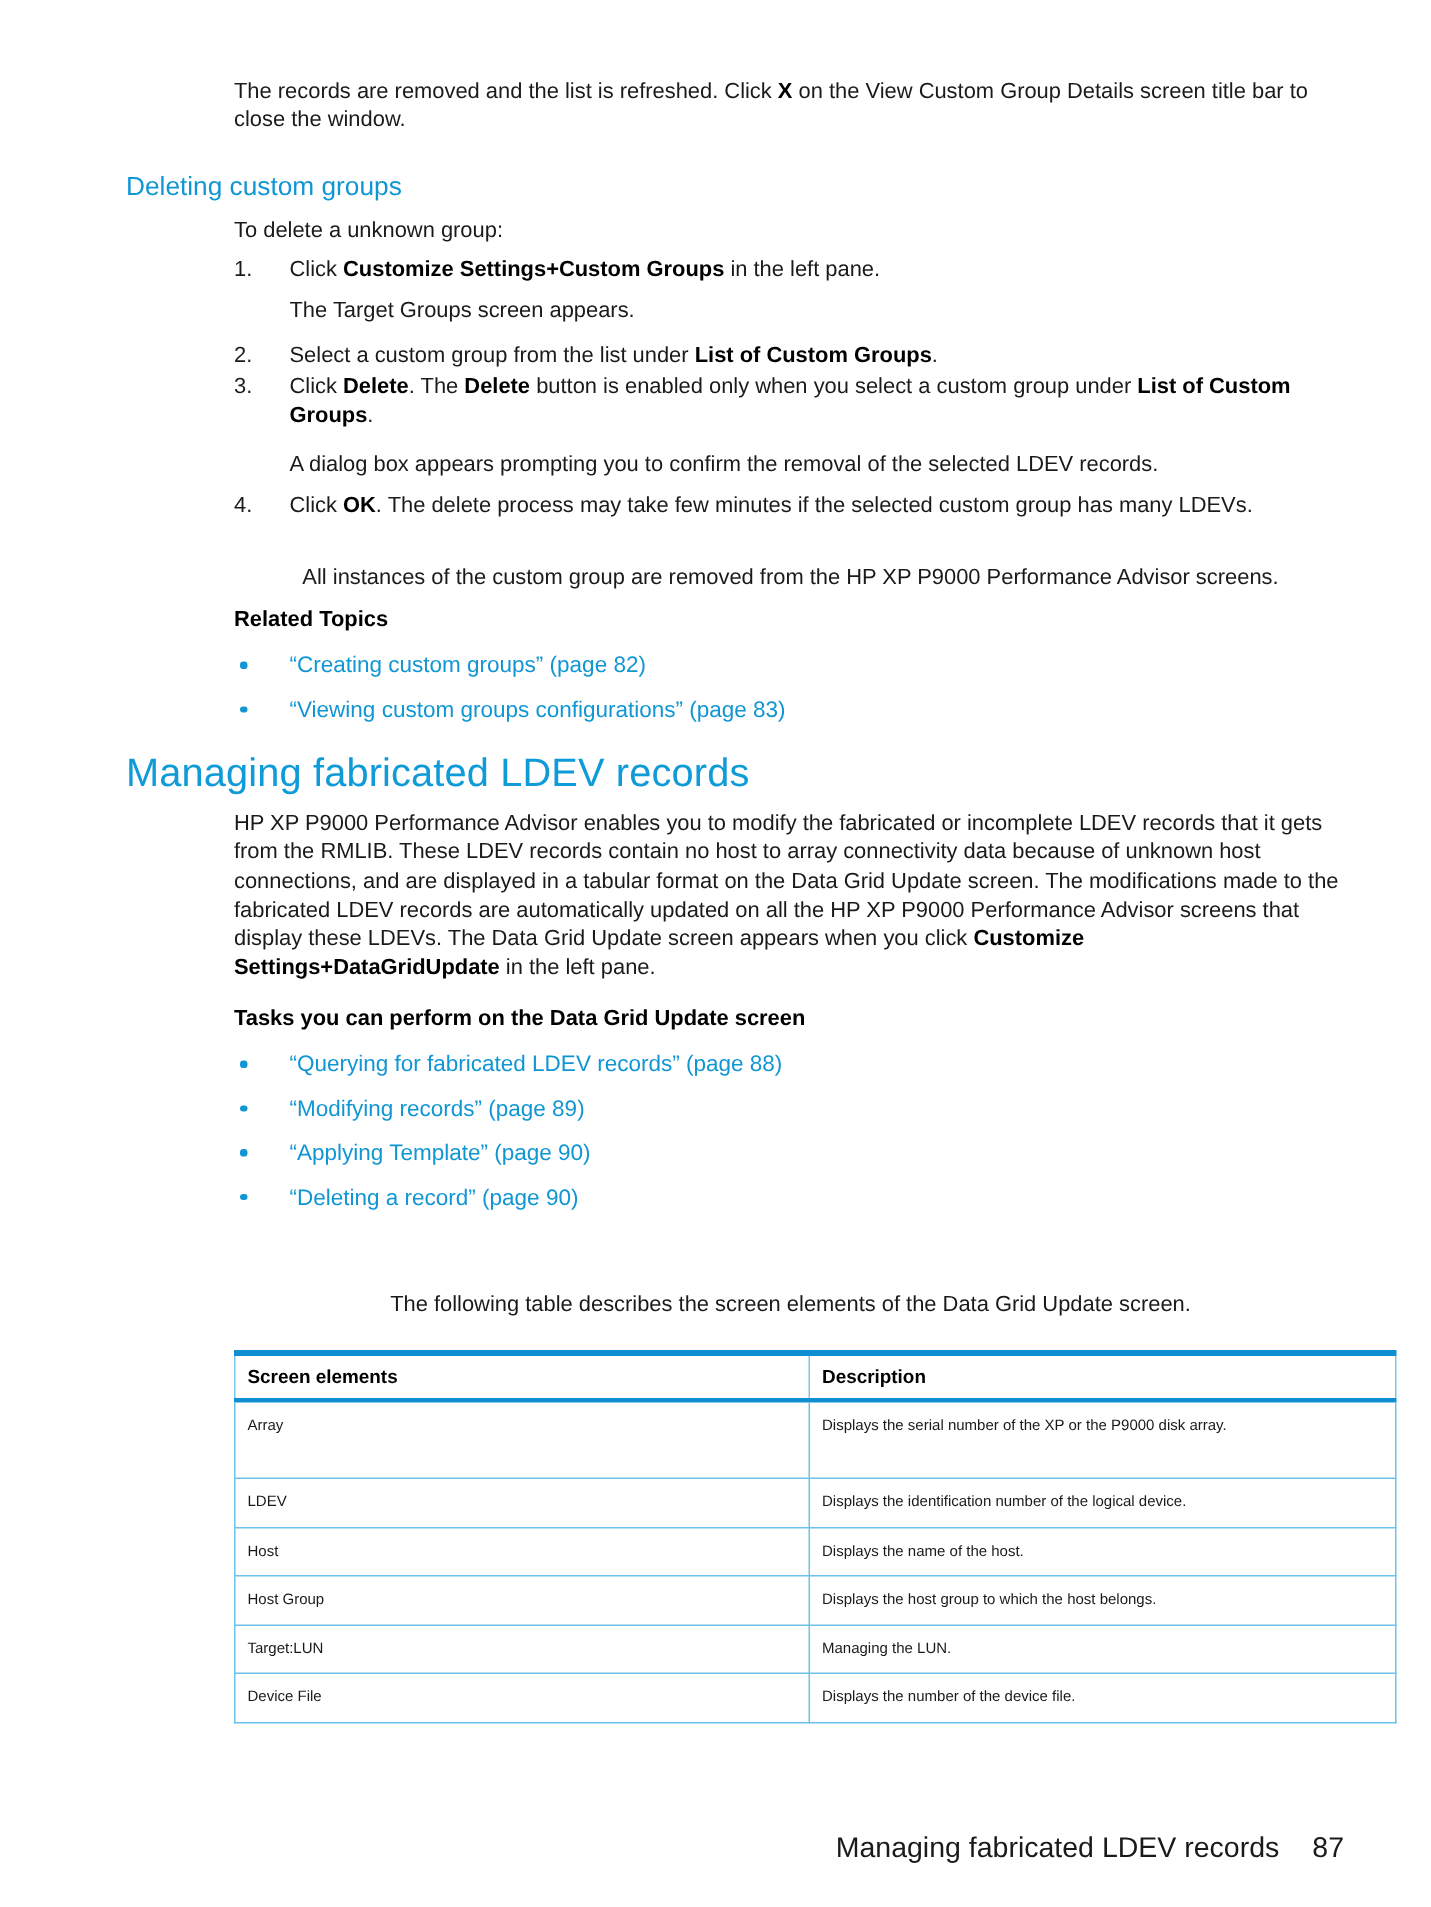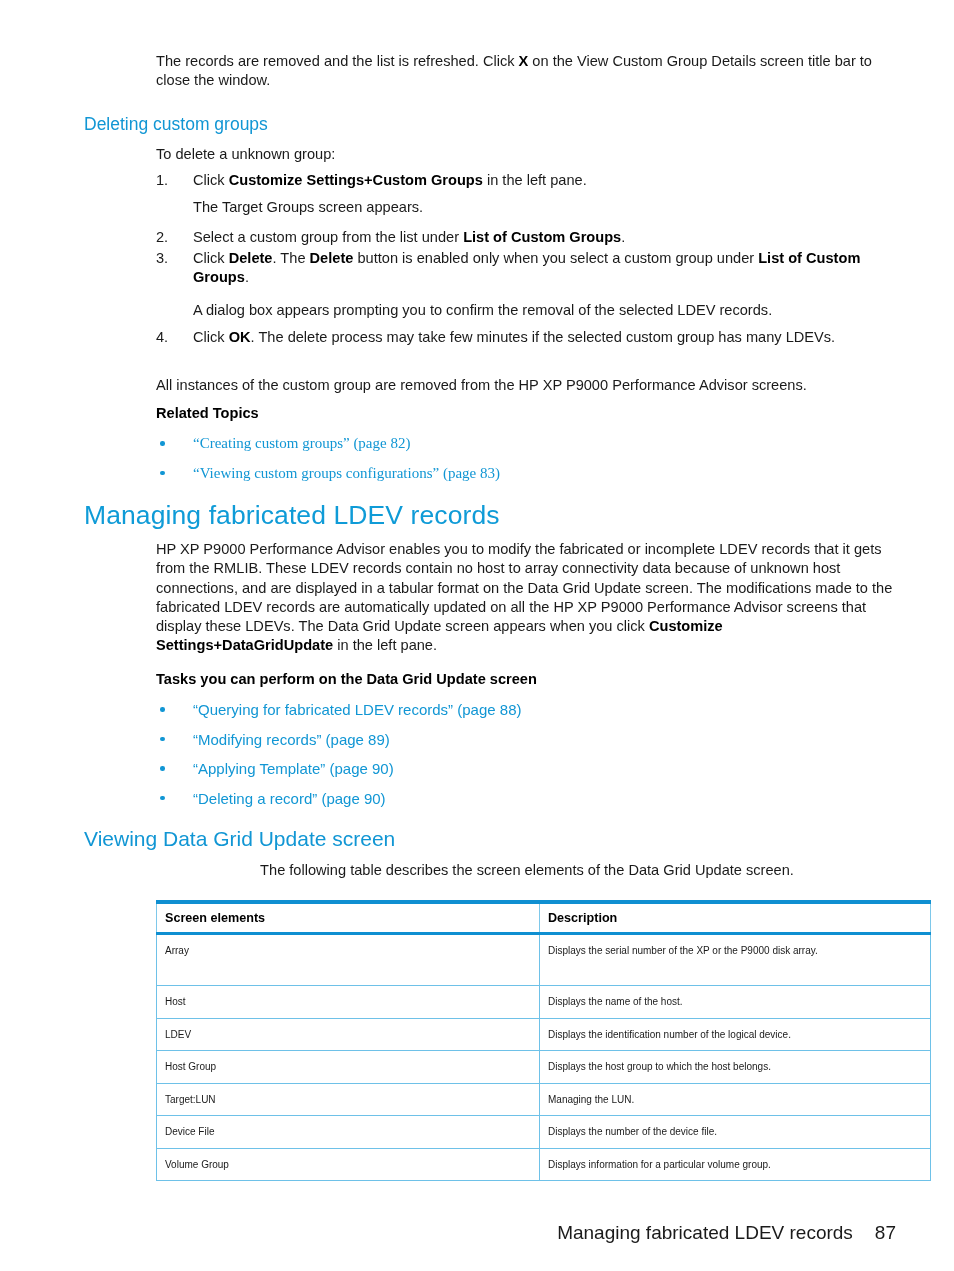--- a/index.html
+++ b/index.html
@@ -199,29 +199,29 @@
     <span class="cont">A dialog box appears prompting you to confirm the removal of the selected LDEV records.</span>
   </div>
 
   <div class="olist" style="top:328px;">
     <div class="oitem">
       <span class="onum">4.</span>
       <span class="otext"><span>Click </span><span class="bold">OK</span><span>. The delete process may take few minutes if the selected custom group has many LDEVs.</span></span>
     </div>
   </div>
 
-  <div class="indent body-text" style="top:376px;">
+  <div class="indent body-text" style="top:376px;text-align:center;">
     <span>All instances of the custom group are removed from the HP XP P9000 Performance Advisor screens.</span>
   </div>
 
   <div class="indent body-text bold" style="top:404px;">
     <span>Related Topics</span>
   </div>
 
-  <div class="blist" style="top:434px;font-family:Liberation Serif, serif;">
+  <div class="blist" style="top:434px;">
     <div class="bitem">
       <span class="bdot"></span>
       <a class="blink" href="#" style="text-decoration:none;">“Creating custom groups” (page 82)</a>
     </div>
     <div class="bitem">
       <span class="bdot"></span>
       <a class="blink" href="#" style="text-decoration:none;">“Viewing custom groups configurations” (page 83)</a>
     </div>
   </div>
 
@@ -249,65 +249,58 @@
     <div class="bitem">
       <span class="bdot"></span>
       <a class="blink" href="#" style="text-decoration:none;">“Applying Template” (page 90)</a>
     </div>
     <div class="bitem">
       <span class="bdot"></span>
       <a class="blink" href="#" style="text-decoration:none;">“Deleting a record” (page 90)</a>
     </div>
   </div>
 
-  <div class="head-col" style="top:826px;">
-    <h3 class="sub-title" style="font-size:21px;line-height:25px;color:#1196d4;">Viewing Data Grid Update screen</h3>
-  </div>
 
   <div class="indent body-text" style="top:861px;text-align:center;">
     <span>The following table describes the screen elements of the Data Grid Update screen.</span>
   </div>
 
   <div class="tbl-wrap">
     <table class="screen-tbl">
       <thead>
         <tr>
           <th class="col-a">Screen elements</th>
           <th class="col-b">Description</th>
         </tr>
       </thead>
       <tbody>
         <tr>
           <td class="col-a" style="height:36px;">Array</td>
           <td class="col-b">Displays the serial number of the XP or the P9000 disk array.</td>
         </tr>
         <tr>
+          <td class="col-a">LDEV</td>
+          <td class="col-b">Displays the identification number of the logical device.</td>
+        </tr>
+        <tr>
           <td class="col-a">Host</td>
           <td class="col-b">Displays the name of the host.</td>
         </tr>
         <tr>
-          <td class="col-a">LDEV</td>
-          <td class="col-b">Displays the identification number of the logical device.</td>
-        </tr>
-        <tr>
           <td class="col-a">Host Group</td>
           <td class="col-b">Displays the host group to which the host belongs.</td>
         </tr>
         <tr>
           <td class="col-a">Target:LUN</td>
           <td class="col-b">Managing the LUN.</td>
         </tr>
         <tr>
           <td class="col-a">Device File</td>
           <td class="col-b">Displays the number of the device file.</td>
         </tr>
-        <tr>
-          <td class="col-a">Volume Group</td>
-          <td class="col-b">Displays information for a particular volume group.</td>
-        </tr>
       </tbody>
     </table>
   </div>
 
   <div class="footer">
     <span>Managing fabricated LDEV records</span><span class="pg">87</span>
   </div>
 
 </div>
 

